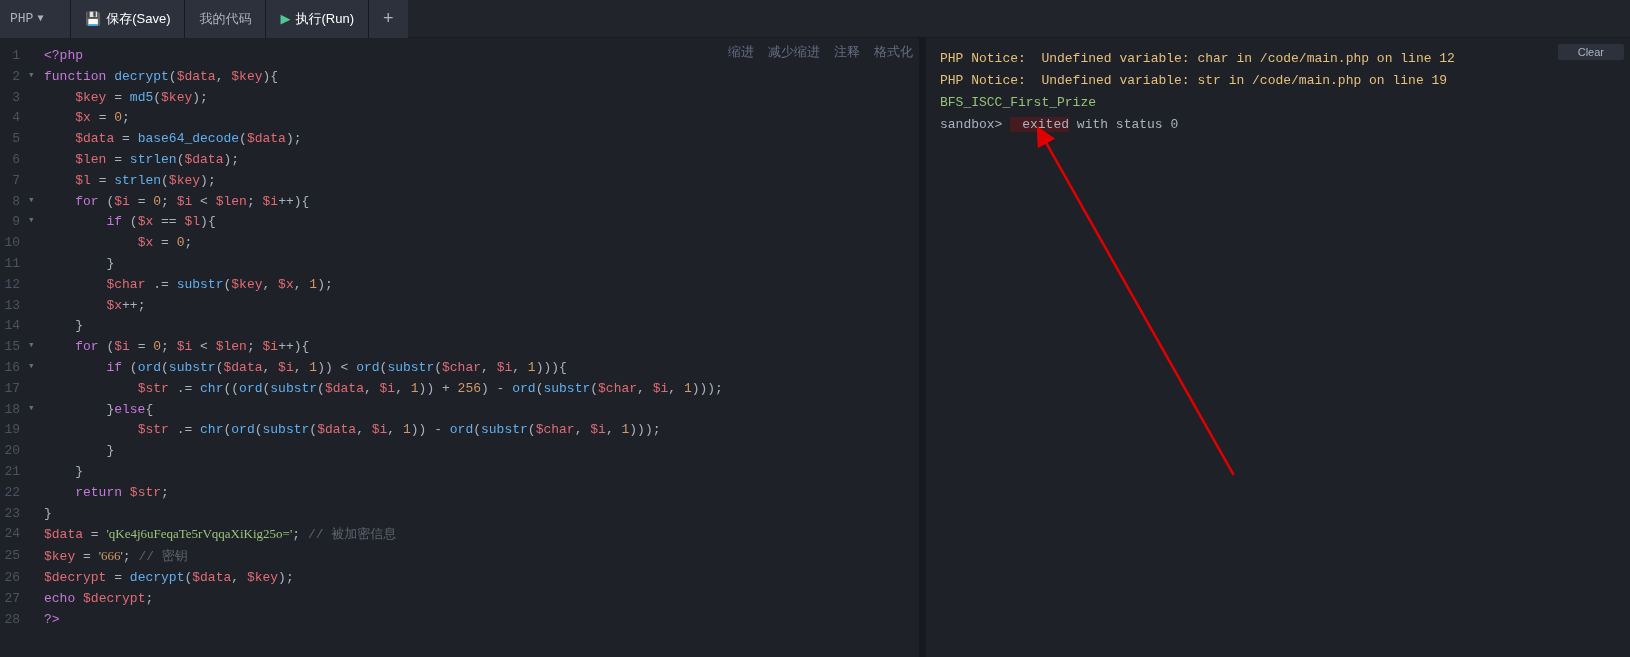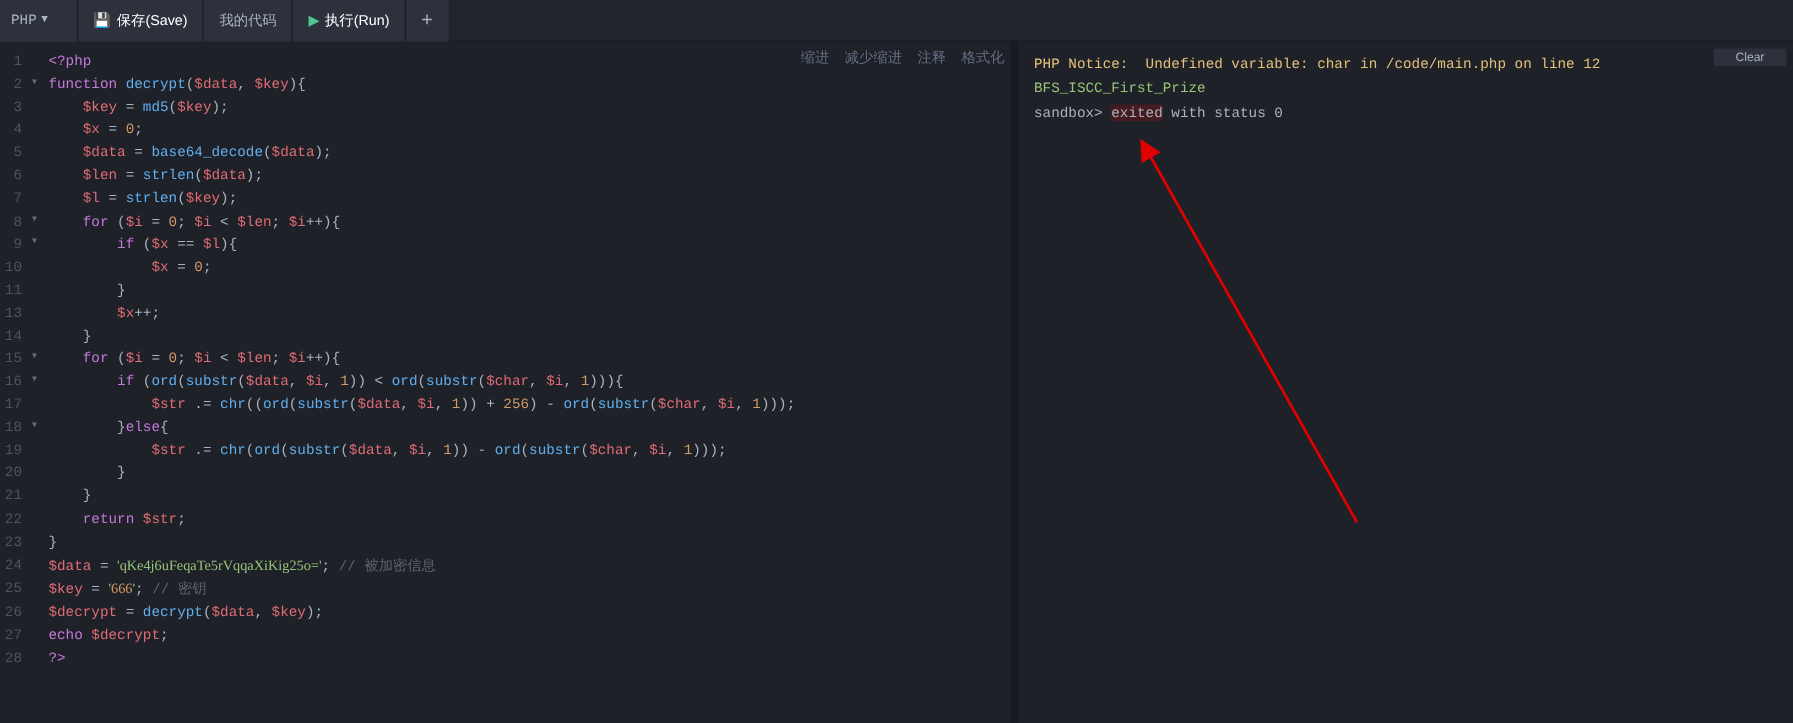--- a/index.html
+++ b/index.html
@@ -272,20 +272,25 @@
             <div class="line-num-cell">10</div>
             <div class="fold-cell">&nbsp;</div>
             <div class="code-cell">            <span class="var">$x</span> = <span class="num">0</span>;</div>
           </div>
           <div class="code-line-block">
             <div class="line-num-cell">11</div>
             <div class="fold-cell">&nbsp;</div>
             <div class="code-cell">        }</div>
           </div>
           <div class="code-line-block">
+            <div class="line-num-cell">12</div>
+            <div class="fold-cell">&nbsp;</div>
+            <div class="code-cell">        <span class="var">$char</span> .= <span class="fn">substr</span>(<span class="var">$key</span>, <span class="var">$x</span>, <span class="num">1</span>);</div>
+          </div>
+          <div class="code-line-block">
             <div class="line-num-cell">13</div>
             <div class="fold-cell">&nbsp;</div>
             <div class="code-cell">        <span class="var">$x</span>++;</div>
           </div>
           <div class="code-line-block">
             <div class="line-num-cell">14</div>
             <div class="fold-cell">&nbsp;</div>
             <div class="code-cell">    }</div>
           </div>
           <div class="code-line-block">
@@ -364,22 +369,23 @@
 
   <div id="divider"></div>
 
   <div id="output">
     <div id="output-toolbar">
       <button class="clear-btn">Clear</button>
     </div>
     <div id="output-lines">
 
     <div class="output-line output-notice">PHP Notice:  Undefined variable: char in /code/main.php on line 12</div>
+        <div class="output-line output-notice">PHP Notice:  Undefined variable: str in /code/main.php on line 19</div>
         <div class="output-line output-result">BFS_ISCC_First_Prize</div>
-        <div class="output-line output-sandbox">sandbox&gt; <span style="background: rgba(255,0,0,0.18); color:#abb2bf;">exited</span> with status 0</div>
+        <div class="output-line output-sandbox">sandbox&gt; <span style="background: rgba(255,0,0,0.18); color:#abb2bf;padding-left:12px;">exited</span> with status 0</div>
       </div>
 
     <svg id="annotation-arrow" style="position:absolute; top: 0; left: 0; width: 100%; height: 100%; pointer-events: none;">
       <defs>
         <marker id="arrowhead" markerWidth="8" markerHeight="8" refX="4" refY="4" orient="auto">
           <path d="M0,0 L0,8 L8,4 z" fill="#e00000"></path>
         </marker>
       </defs>
       <line x1="307.625" y1="436.78125" x2="115.625" y2="96.78125" stroke="#e00000" stroke-width="2.5" marker-end="url(#arrowhead)"></line>
     </svg>

